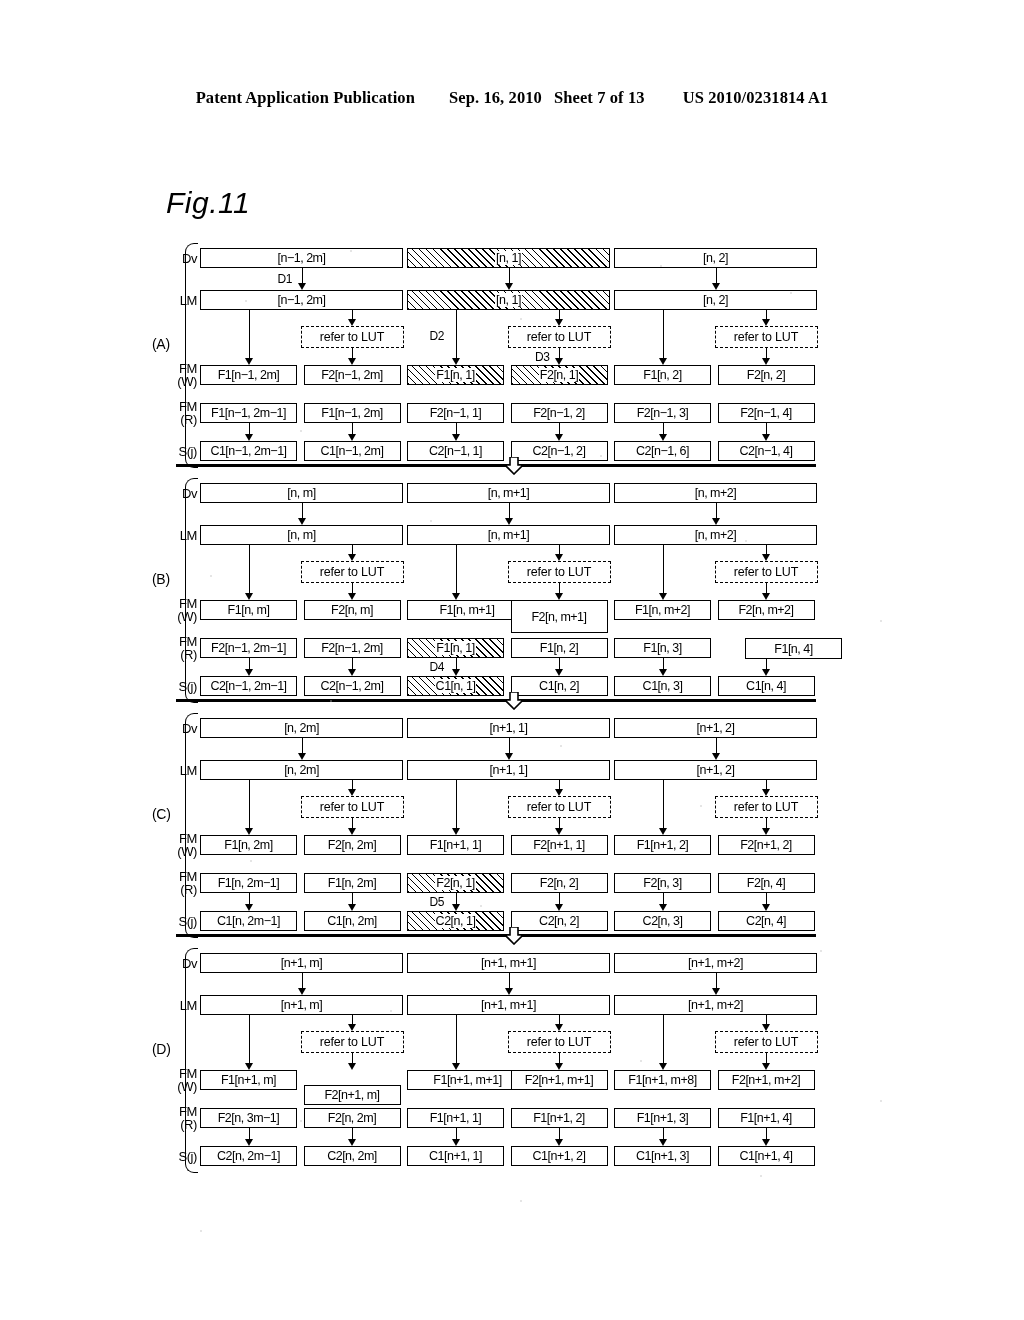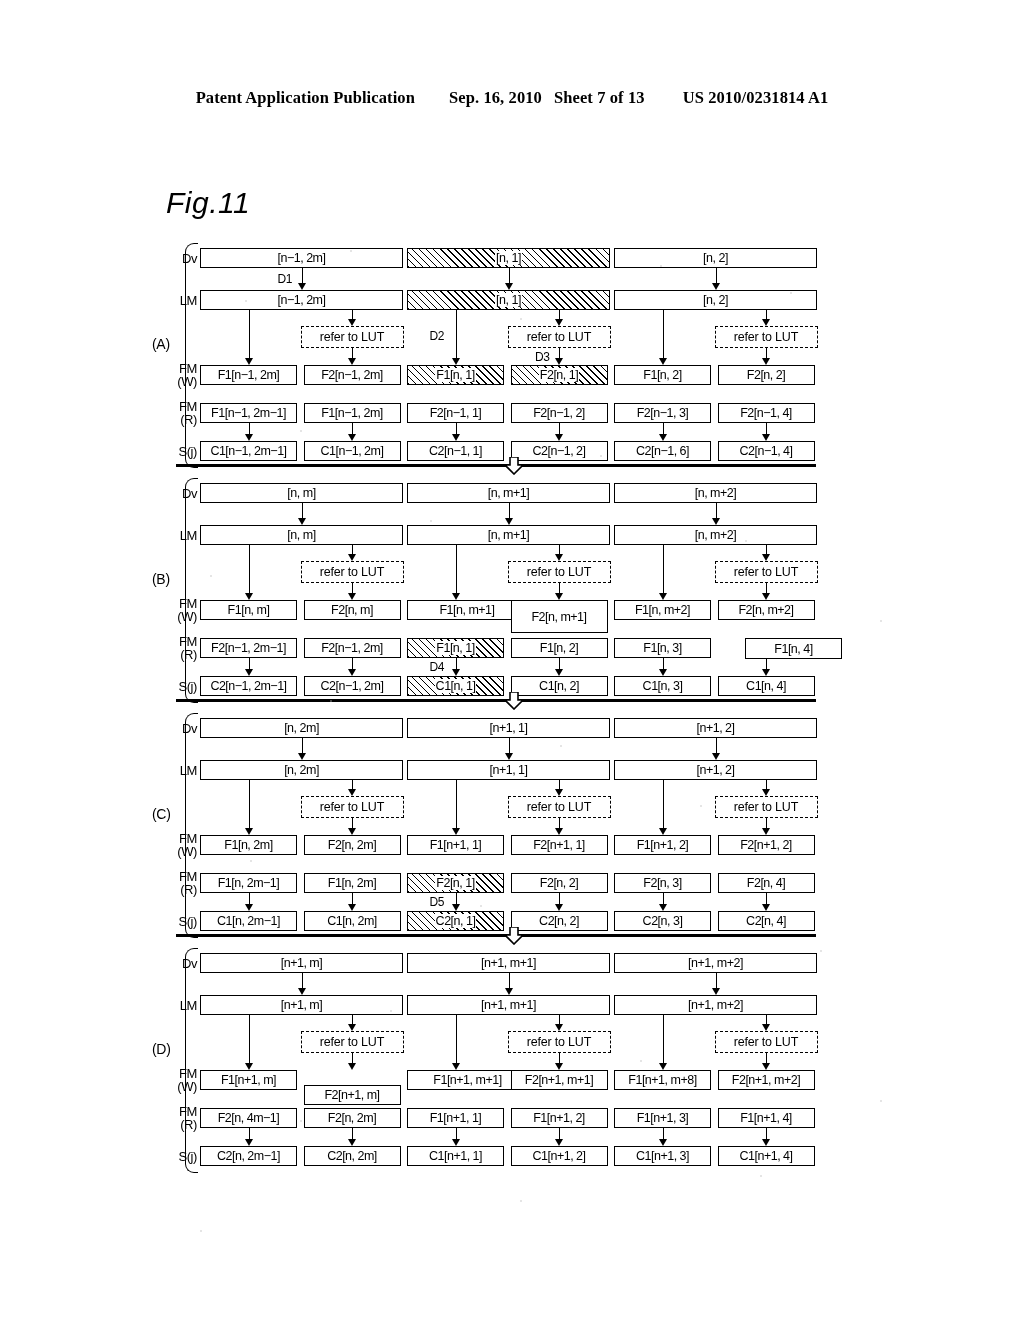--- a/index.html
+++ b/index.html
@@ -584,21 +584,21 @@
     <div class="arrowhead" style="left: 762px; top: 1024px;"></div>
     <div class="lut" style="left: 714.5px; top: 1031px; width: 103px; height: 22px;">
       <span>refer to LUT</span>
     </div>
     <div class="vline" style="left: 766px; top: 1053px; height: 11px;"></div>
     <div class="arrowhead" style="left: 762px; top: 1063px;"></div>
     <div class="box" style="left: 200px; top: 1070px; width: 97px; height: 20px;">
       <span>F1[n+1, m]</span>
     </div>
     <div class="box" style="left: 200px; top: 1108px; width: 97px; height: 20px;">
-      <span>F2[n, 4m−1]</span>
+      <span>F2[n, 3m−1]</span>
     </div>
     <div class="box" style="left: 200px; top: 1146px; width: 97px; height: 20px;">
       <span>C2[n, 2m−1]</span>
     </div>
     <div class="vline" style="left: 248.5px; top: 1128px; height: 12px;"></div>
     <div class="arrowhead" style="left: 244.5px; top: 1139px;"></div>
     <div class="box" style="left: 303.5px; top: 1070px; width: 97px; height: 20px; margin-top: 15px;">
       <span>F2[n+1, m]</span>
     </div>
     <div class="box" style="left: 303.5px; top: 1108px; width: 97px; height: 20px;">

